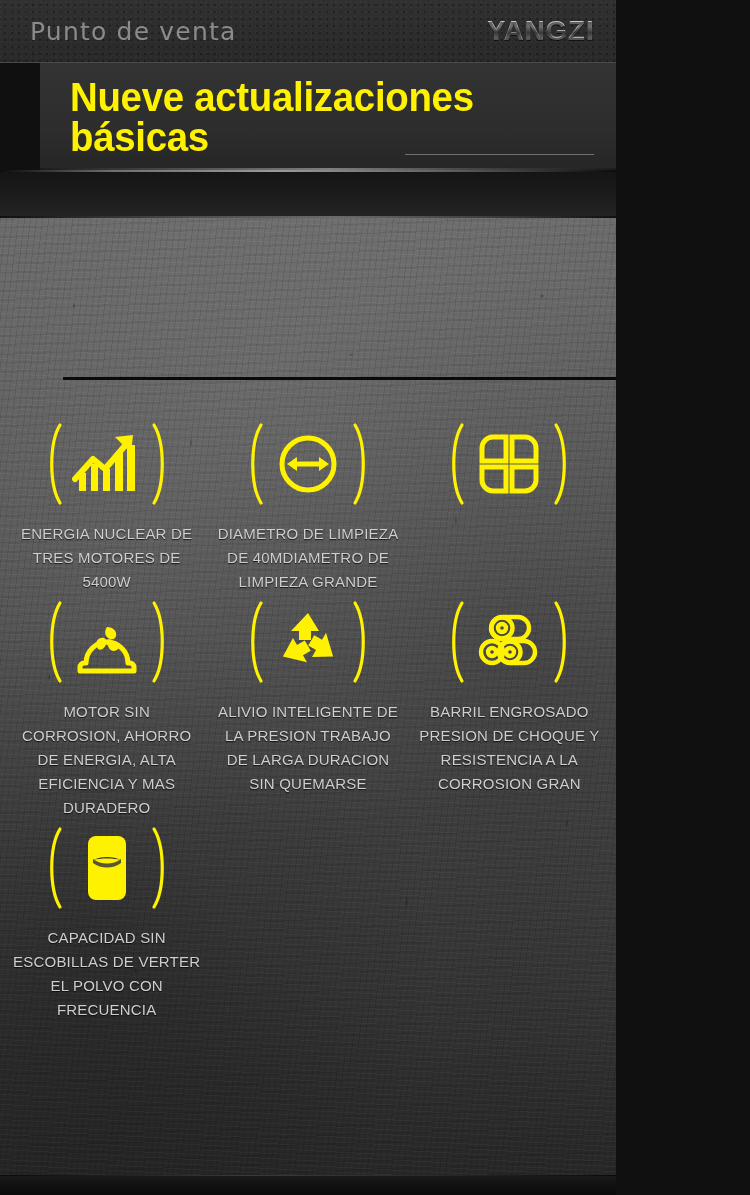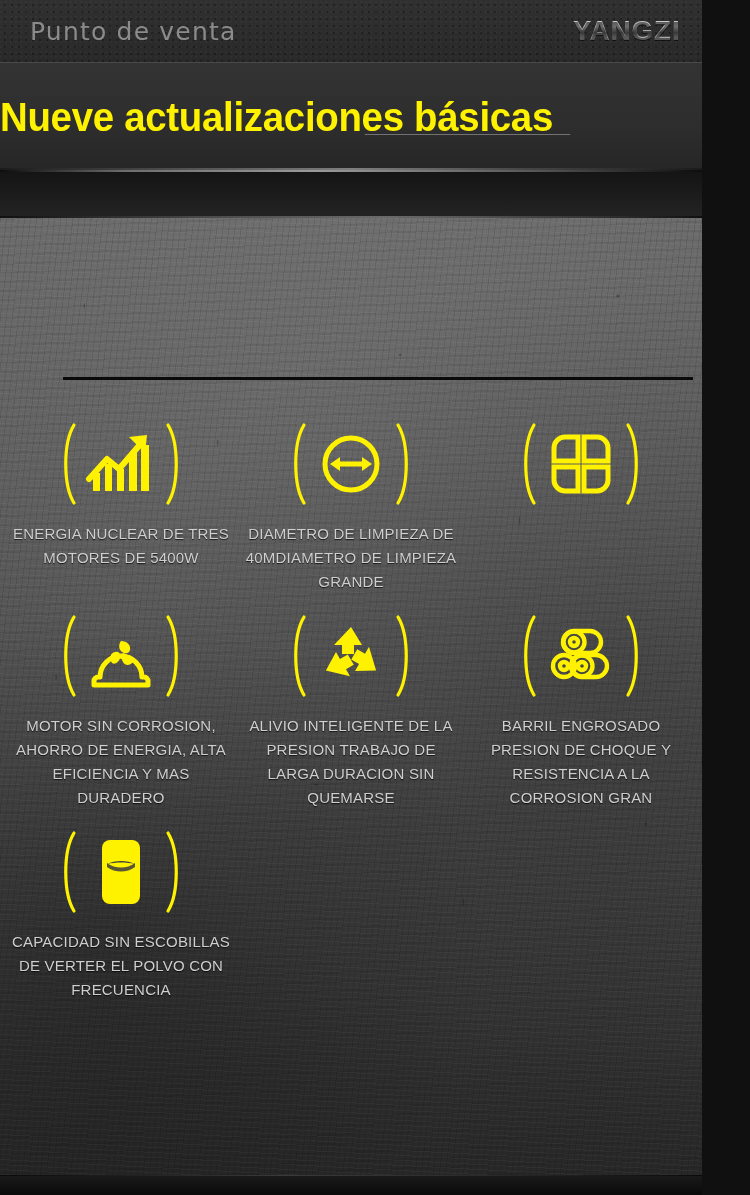--- a/index.html
+++ b/index.html
@@ -4,21 +4,21 @@
 <style>
   * { box-sizing: border-box; margin: 0; padding: 0; }
   html, body {
     width: 750px; height: 1195px;
     background: #101010;
     font-family: "Liberation Sans", sans-serif;
     overflow: hidden;
   }
   #page {
     position: relative;
-    width: 702px; height: 1195px;
+    width: 616px; height: 1195px;
     overflow: hidden;
   }
 
   
   .header {
     position: relative;
     height: 63px;
     background: #2b2b2b;
     background-image:
       radial-gradient(circle at 20% 40%, rgba(255,255,255,.022) 0 1px, transparent 1px),
@@ -53,21 +53,23 @@
   }
 
   
   .titlebar {
     position: relative;
     height: 107px;
     background:
       linear-gradient(180deg,#333333 0%, #2d2d2d 62%, #262626 100%);
     display: flex;
     align-items: center;
+    padding-left: 30px;
     overflow: hidden;
+    margin-left: 40px;
   }
   .titlebar::after {
     content:"";
     position:absolute; left:0; right:0; bottom:0; height:2px;
     background: linear-gradient(90deg,#1a1a1a,#555,#8e8e8e,#4a4a4a,#1a1a1a);
     opacity:.85;
   }
   .maintitle {
     color: #FFF200;
     font-size: 40px;
@@ -144,21 +146,20 @@
     background: #0a0a0a;
   }
 
   
   .grid {
     position: relative;
     padding: 0 6px;
     margin-top: 198px;
     display: grid;
     grid-template-columns: repeat(3, 1fr);
-    row-gap: 14px;
   }
   .cell {
     display: flex;
     flex-direction: column;
     align-items: center;
     padding: 0 6px;
   }
   .icon-row {
     display:flex;
     align-items:center;

